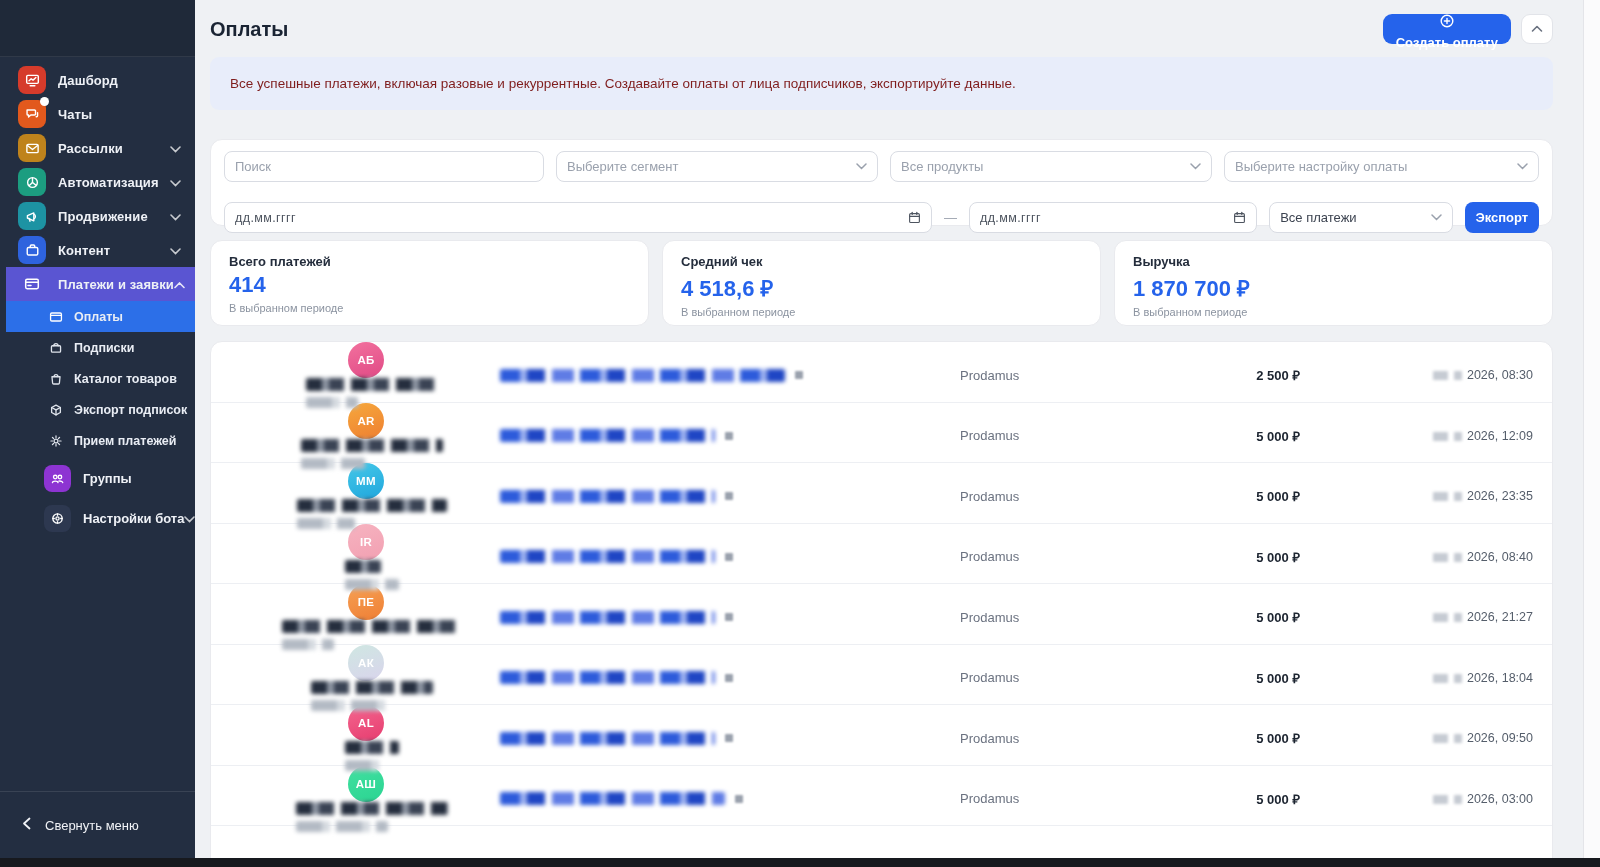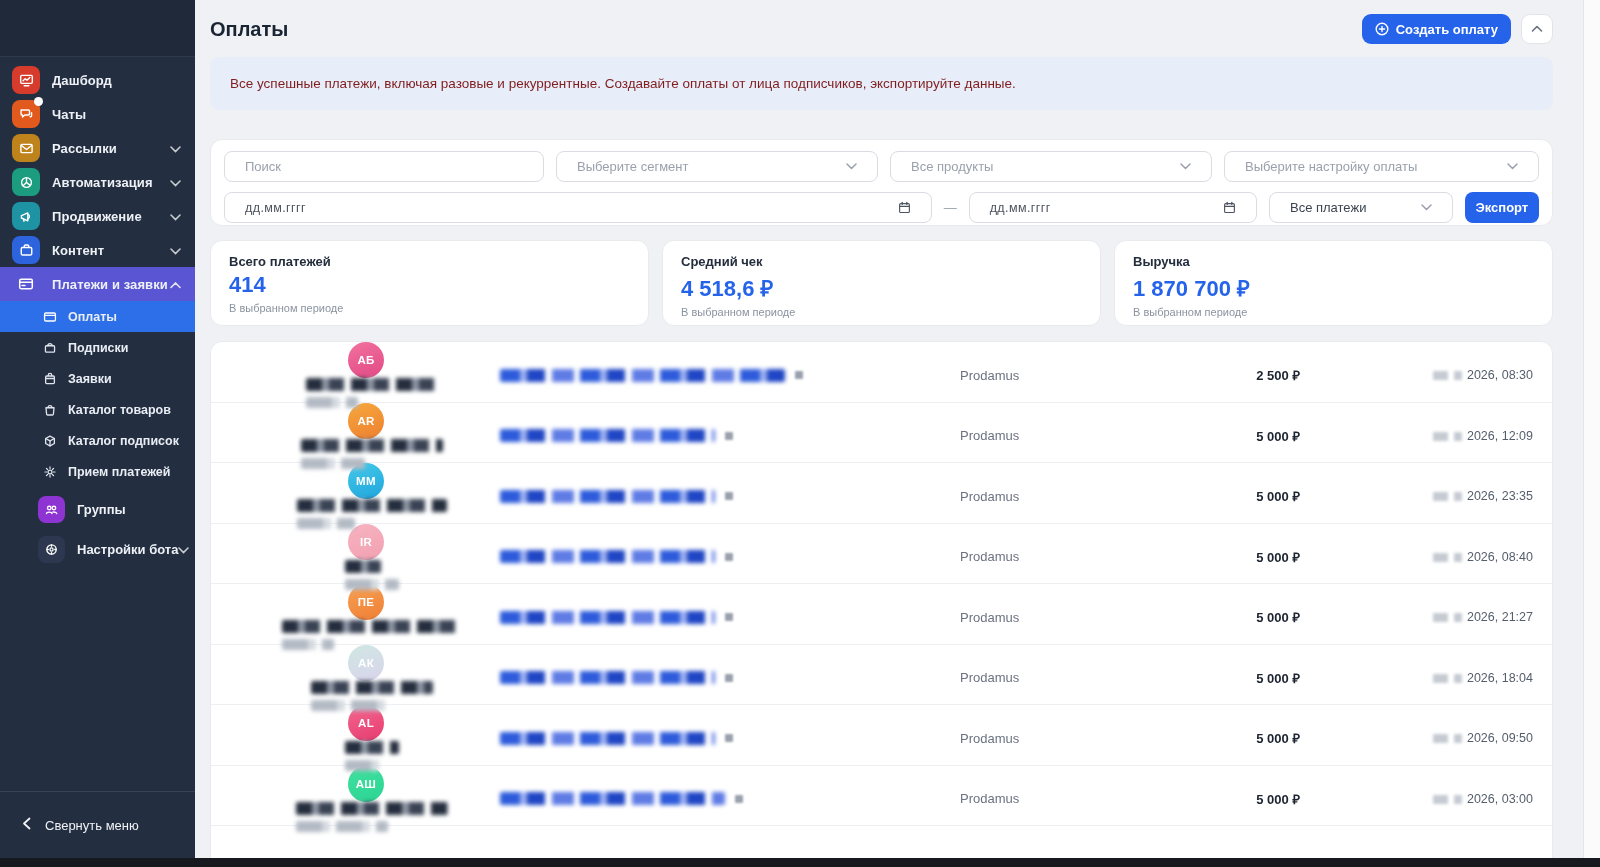--- a/index.html
+++ b/index.html
@@ -7,21 +7,21 @@
 
   .app { position:relative; width:1600px; height:867px; }
 
   
   .right-strip { position:absolute; top:0; right:0; width:17px; height:867px; background:#fbfbfc; border-left:1px solid #e4e5e9; z-index:40; }
   .bottom-bar  { position:absolute; left:0; bottom:0; width:1600px; height:9px; background:#17191e; z-index:50; }
 
   
   .sidebar { position:absolute; left:0; top:0; width:195px; height:858px; background:#232e41; display:flex; flex-direction:column; z-index:30; }
   .sb-top { height:57px; background:#1f2939; border-bottom:1px solid rgba(255,255,255,0.08); flex:none; }
-  .sb-menu { padding-top:6px; flex:none; }
+  .sb-menu { padding-top:6px; flex:none;margin-left:6px; }
   .nav-item { height:34px; display:flex; align-items:center; padding:0 10px 0 12px; cursor:pointer; }
   .nav-item.active-purple { background:#5a55d2; }
   .nav-icon { width:28px; height:28px; border-radius:8px; display:flex; align-items:center; justify-content:center; flex:none; position:relative; }
   .nav-icon.plain { background:transparent; }
   .nav-label { color:#eef1f6; font-size:13px; font-weight:700; margin-left:12px; flex:1; letter-spacing:.1px; white-space:nowrap; }
   .nav-chev { flex:none; margin-right:4px; }
   .badge-dot { position:absolute; top:-3px; right:-3px; width:9px; height:9px; border-radius:50%; background:#ffffff; }
 
   .sub-item { height:31px; display:flex; align-items:center; padding-left:42px; cursor:pointer; }
   .sub-item.active-blue { background:#2c6fe8; }
@@ -35,30 +35,30 @@
   .sb-spacer { flex:1; }
   .sb-collapse { flex:none; height:67px; border-top:1px solid rgba(255,255,255,0.1); display:flex; align-items:center; padding-left:22px; cursor:pointer; }
   .collapse-label { color:#f0f2f6; font-size:13px; font-weight:400; margin-left:14px; }
 
   
   .main { position:absolute; left:195px; top:0; width:1388px; height:867px; padding:0 30px 0 15px; }
 
   .page-head { margin-top:14px; height:30px; display:flex; align-items:center; }
   .page-title { font-size:20px; font-weight:700; color:#1a2433; }
   .head-actions { margin-left:auto; display:flex; align-items:center; gap:10px; }
-  .btn-create { height:30px; background:#2563eb; color:#fff; border:none; border-radius:9px; font-size:13px; font-weight:700; padding:0 13px; display:flex; align-items:center; gap:7px; cursor:pointer; font-family:inherit; }
+  .btn-create { height:30px; background:#2563eb; color:#fff; border:none; border-radius:9px; font-size:13px; font-weight:700; padding:0 13px; display:flex; align-items:center; gap:7px; cursor:pointer; font-family:inherit;flex-direction:column; }
   .btn-collapse { width:32px; height:30px; background:#ffffff; border:1px solid #e2e4e9; border-radius:9px; display:flex; align-items:center; justify-content:center; cursor:pointer; }
 
   .banner { margin-top:13px; height:53px; background:#e8edfa; border-radius:9px; display:flex; align-items:center; padding:0 20px; }
   .banner-text { font-size:13.5px; color:#7f1d1d; }
 
   .filter-card { margin-top:29px; height:87px; background:#ffffff; border:1px solid #e9eaee; border-radius:12px; padding:11px 13px; }
   .filter-row { display:flex; gap:12px; }
-  .filter-row + .filter-row { margin-top:10px; }
-  .f-input, .f-select, .f-date { height:31px; border:1px solid #d9dce3; border-radius:8px; background:#fff; display:flex; align-items:center; padding:0 20px; font-size:13px; position:relative; }
+  .filter-row + .filter-row { margin-top:20px; }
+  .f-input, .f-select, .f-date { height:31px; border:1px solid #d9dce3; border-radius:8px; background:#fff; display:flex; align-items:center; padding:0 10px; font-size:13px; position:relative; }
   .f-input input { border:none; outline:none; width:100%; font-size:13px; font-family:inherit; color:#333; background:transparent; }
   .f-input input::placeholder { color:#9aa1ad; }
   .ph { color:#9aa1ad; }
   .val { color:#3c4350; }
   .f-select { justify-content:space-between; cursor:pointer; }
   .w-search { width:320px; } .w-seg { width:322px; } .w-prod { width:322px; } .w-set { flex:1; }
   .f-date { color:#4d545f; font-size:12.5px; letter-spacing:.4px; justify-content:space-between; }
   .w-date1 { width:723px; } .w-date2 { width:294px; }
   .range-sep { color:#9aa1ad; font-size:13px; align-self:center; }
   .w-paytype { width:187px; }
@@ -207,50 +207,40 @@
       <div class="sub-item">
         <span class="sub-icon">
             <svg width="14" height="14" viewBox="0 0 16 16" fill="none" stroke="#dfe4ec" stroke-width="1.5" stroke-linecap="round" stroke-linejoin="round">
               <rect x="2.8" y="5.4" width="10.4" height="7.4" rx="1.1"></rect>
               <path d="M5.5,5.4a2.5,2.5 0 0 1 5,0"></path>
             </svg>
           </span>
         <span class="sub-label">Подписки</span>
       </div>
 
-      <div class="sub-item">
-        <span class="sub-icon">
-            <svg width="14" height="14" viewBox="0 0 16 16" fill="none" stroke="#dfe4ec" stroke-width="1.5" stroke-linecap="round" stroke-linejoin="round">
-              <rect x="3" y="4.6" width="10" height="8.6" rx="1.2"></rect>
-              <path d="M6,4.4V3.6a2,2 0 0 1 4,0v0.8"></path>
-              <line x1="3" y1="7.4" x2="13" y2="7.4"></line>
-            </svg>
-          </span>
-        <span class="sub-label">Заявки</span>
-      </div>
 
       <div class="sub-item">
         <span class="sub-icon">
             <svg width="14" height="14" viewBox="0 0 16 16" fill="none" stroke="#dfe4ec" stroke-width="1.5" stroke-linecap="round" stroke-linejoin="round">
               <path d="M3.4,5.4h9.2l-0.7,7.2a1.2,1.2 0 0 1 -1.2,1.1H5.3a1.2,1.2 0 0 1 -1.2,-1.1z"></path>
               <path d="M5.8,5.2a2.2,2.2 0 0 1 4.4,0"></path>
             </svg>
           </span>
         <span class="sub-label">Каталог товаров</span>
       </div>
 
       <div class="sub-item">
         <span class="sub-icon">
             <svg width="14" height="14" viewBox="0 0 16 16" fill="none" stroke="#dfe4ec" stroke-width="1.5" stroke-linecap="round" stroke-linejoin="round">
               <path d="M8,2.4l5,2.7v5.8l-5,2.7-5-2.7V5.1z"></path>
               <polyline points="3,5.1 8,7.9 13,5.1"></polyline>
               <line x1="8" y1="7.9" x2="8" y2="13.6"></line>
             </svg>
           </span>
-        <span class="sub-label">Каталог подписок</span>
+        <span class="sub-label">Экспорт подписок</span>
       </div>
 
       <div class="sub-item">
         <span class="sub-icon">
             <svg width="14" height="14" viewBox="0 0 16 16" fill="none" stroke="#dfe4ec" stroke-width="1.4" stroke-linecap="round">
               <circle cx="8" cy="8" r="2.2"></circle>
               <path d="M8,2.2v1.9 M8,11.9v1.9 M2.2,8h1.9 M11.9,8h1.9 M3.9,3.9l1.3,1.3 M10.8,10.8l1.3,1.3 M12.1,3.9l-1.3,1.3 M5.2,10.8l-1.3,1.3"></path>
             </svg>
           </span>
         <span class="sub-label">Прием платежей</span>

